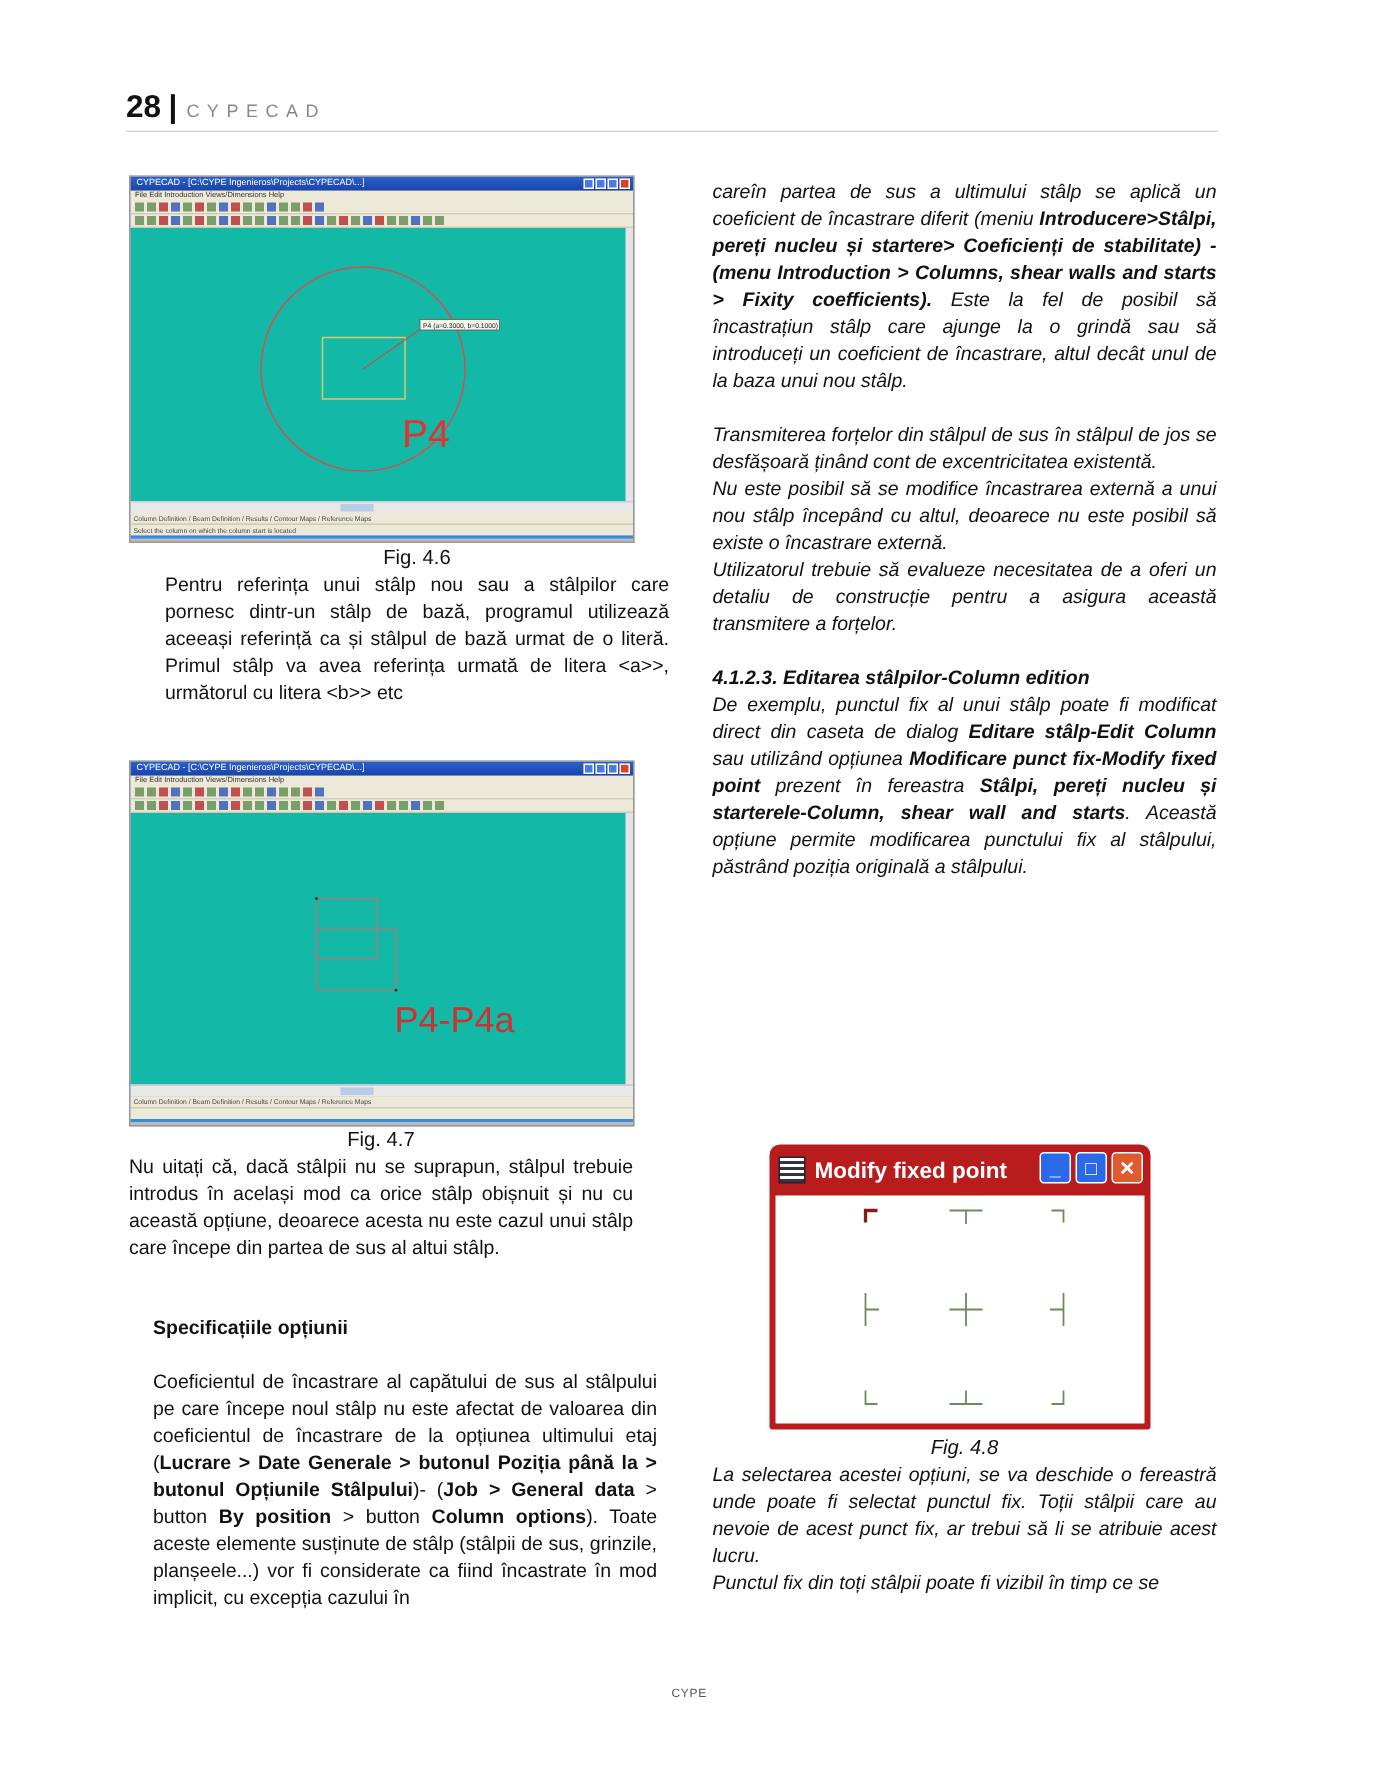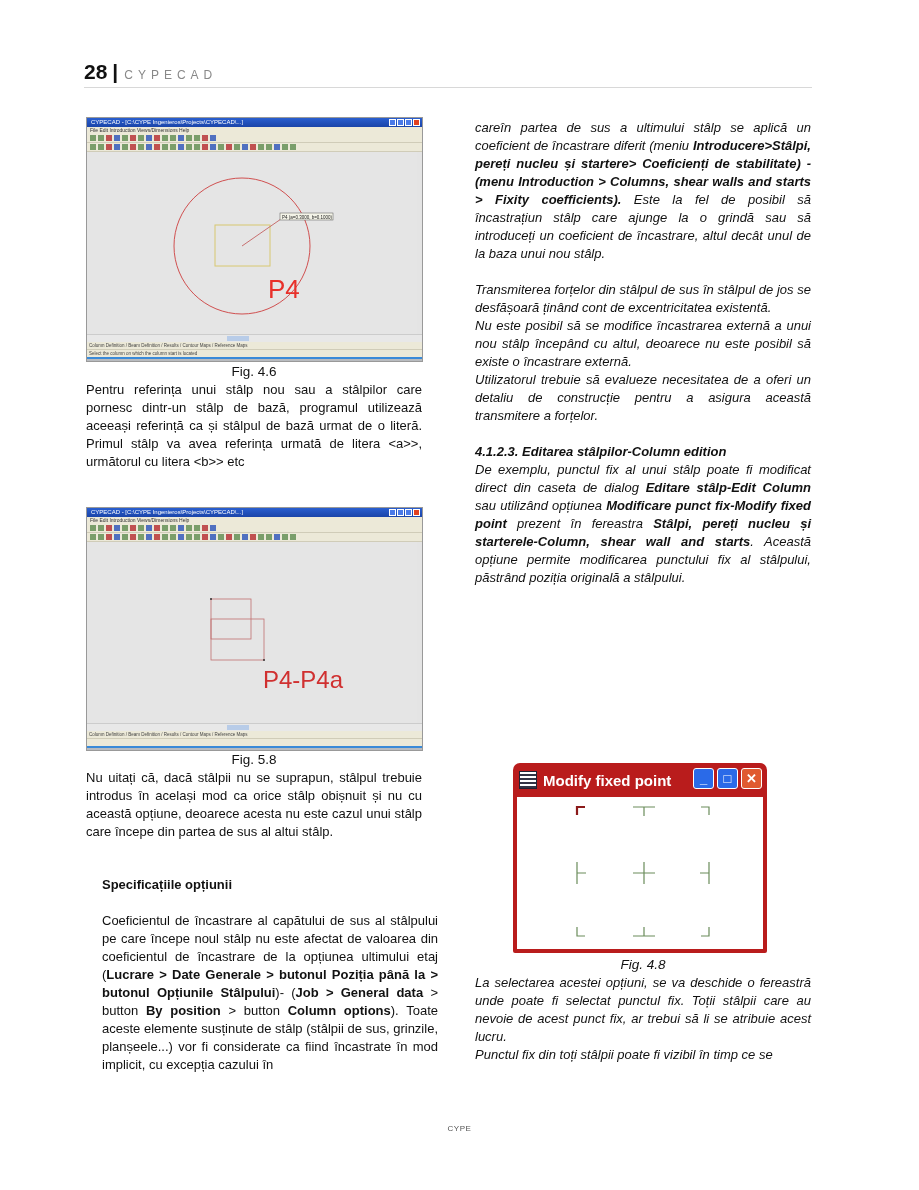--- a/index.html
+++ b/index.html
@@ -23,21 +23,21 @@
   .cad { position: absolute; left: 86px; width: 335px; background: #b8bbbf; border: 1px solid #999; overflow: hidden; }
   .cad .titlebar { height: 9px; background: linear-gradient(#2a5fd0, #1a44a8); color: #fff; font-size: 6px; line-height: 9px; padding-left: 4px; position: relative; }
   .cad .tb-btns { position: absolute; right: 2px; top: 1px; display: flex; gap: 1px; }
   .cad .tb-btns span { width: 7px; height: 7px; background: #4a7ae8; display: inline-block; border: 1px solid #fff; box-sizing: border-box; }
   .cad .tb-btns span.x { background: #e04020; }
   .cad .menubar { height: 7px; background: #ece9d8; font-size: 5px; line-height: 7px; padding-left: 3px; color: #333; }
   .cad .toolbar { height: 8px; background: #ece9d8; border-bottom: 1px solid #d0ccb8; display: flex; align-items: center; gap: 2px; padding-left: 3px; }
   .cad .toolbar i { width: 6px; height: 6px; display: inline-block; background: #7a9e6a; }
   .cad .toolbar i:nth-child(3n) { background: #c05050; }
   .cad .toolbar i:nth-child(4n) { background: #5070c0; }
-  .cad .canvas { position: relative; background: #e5e5e5; }
+  .cad .canvas { position: relative; background: #14b8a6; }
   .cad .hscroll { height: 7px; background: #e8e8e8; border-top: 1px solid #ccc; position: relative; }
   .cad .hscroll .thumb { position: absolute; left: 140px; top: 1px; width: 22px; height: 5px; background: #b8cce8; }
   .cad .tabs { height: 7px; background: #ece9d8; font-size: 4.5px; line-height: 7px; padding-left: 2px; color: #444; white-space: nowrap; overflow: hidden; }
   .cad .status { height: 7px; background: #ece9d8; font-size: 4.5px; line-height: 7px; padding-left: 2px; color: #444; border-top: 1px solid #d0ccb8; }
   .cad .bottomline { height: 2px; background: #3a8ad8; }
   .vscroll { position: absolute; right: 0; top: 0; width: 5px; bottom: 0; background: #e4e4e4; }
 
   
   .dialog { position: absolute; left: 513px; top: 763px; width: 254px; height: 190px; background: #b91c1c; border-radius: 7px 7px 2px 2px; }
   .dlg-title { height: 34px; display: flex; align-items: center; color: #fff; font-weight: bold; font-size: 15px; padding-left: 6px; }
@@ -128,21 +128,21 @@
     <div class="vscroll"></div>
   </div>
   <div class="hscroll">
       <div class="thumb"></div>
     </div>
   <div class="tabs">Column Definition / Beam Definition / Results / Contour Maps / Reference Maps</div>
   <div class="status">Select the column on which the column start is located</div>
   <div class="bottomline"></div>
 </div>
 
-<div class="col left" style="top:363px;">
+<div class="col left" style="top:363px;margin-left:24px;">
   <p class="cap">Fig. 4.6</p>
   <p>Pentru referința unui stâlp nou sau a stâlpilor care pornesc dintr-un stâlp de bază, programul utilizează aceeași referință ca și stâlpul de bază urmat de o literă. Primul stâlp va avea referința urmată de litera &lt;a&gt;&gt;, următorul cu litera &lt;b&gt;&gt; etc</p>
 </div>
 
 <div class="cad" style="top:507px; height:242px;">
   <div class="titlebar">
     <span>CYPECAD - [C:\CYPE Ingenieros\Projects\CYPECAD\...]</span>
     <div class="tb-btns">
         <span></span>
         <span></span>
@@ -209,21 +209,21 @@
   </div>
   <div class="hscroll">
       <div class="thumb"></div>
     </div>
   <div class="tabs">Column Definition / Beam Definition / Results / Contour Maps / Reference Maps</div>
   <div class="status"></div>
   <div class="bottomline"></div>
 </div>
 
 <div class="col left" style="top:751px;">
-  <p class="cap">Fig. 5.8</p>
+  <p class="cap">Fig. 4.7</p>
   <p>Nu uitați că, dacă stâlpii nu se suprapun, stâlpul trebuie introdus în același mod ca orice stâlp obișnuit și nu cu această opțiune, deoarece acesta nu este cazul unui stâlp care începe din partea de sus al altui stâlp.</p>
 </div>
 
 <div class="col left" style="top:876px;margin-left:16px;">
   <p><b>Specificațiile opțiunii</b></p>
   <p style="margin-top:18px;"><span>Coeficientul de încastrare al capătului de sus al stâlpului pe care începe noul stâlp nu este afectat de valoarea din coeficientul de încastrare de la opțiunea ultimului etaj (</span><b>Lucrare &gt; Date Generale &gt; butonul Poziția până la &gt; butonul Opțiunile Stâlpului</b><span>)- (</span><b>Job &gt; General data</b><span> &gt; button </span><b>By position</b><span> &gt; button </span><b>Column options</b><span>). Toate aceste elemente susținute de stâlp (stâlpii de sus, grinzile, planșeele...) vor fi considerate ca fiind încastrate în mod implicit, cu excepția cazului în</span></p>
 </div>
 
 <div class="col right" style="top:119px;">
   <p><span>careîn partea de sus a ultimului stâlp se aplică un coeficient de încastrare diferit (meniu </span><b>Introducere&gt;Stâlpi, pereți nucleu și startere&gt; Coeficienți de stabilitate) - (menu Introduction &gt; Columns, shear walls and starts &gt; Fixity coefficients).</b><span> Este la fel de posibil să încastrațiun stâlp care ajunge la o grindă sau să introduceți un coeficient de încastrare, altul decât unul de la baza unui nou stâlp.</span></p>

